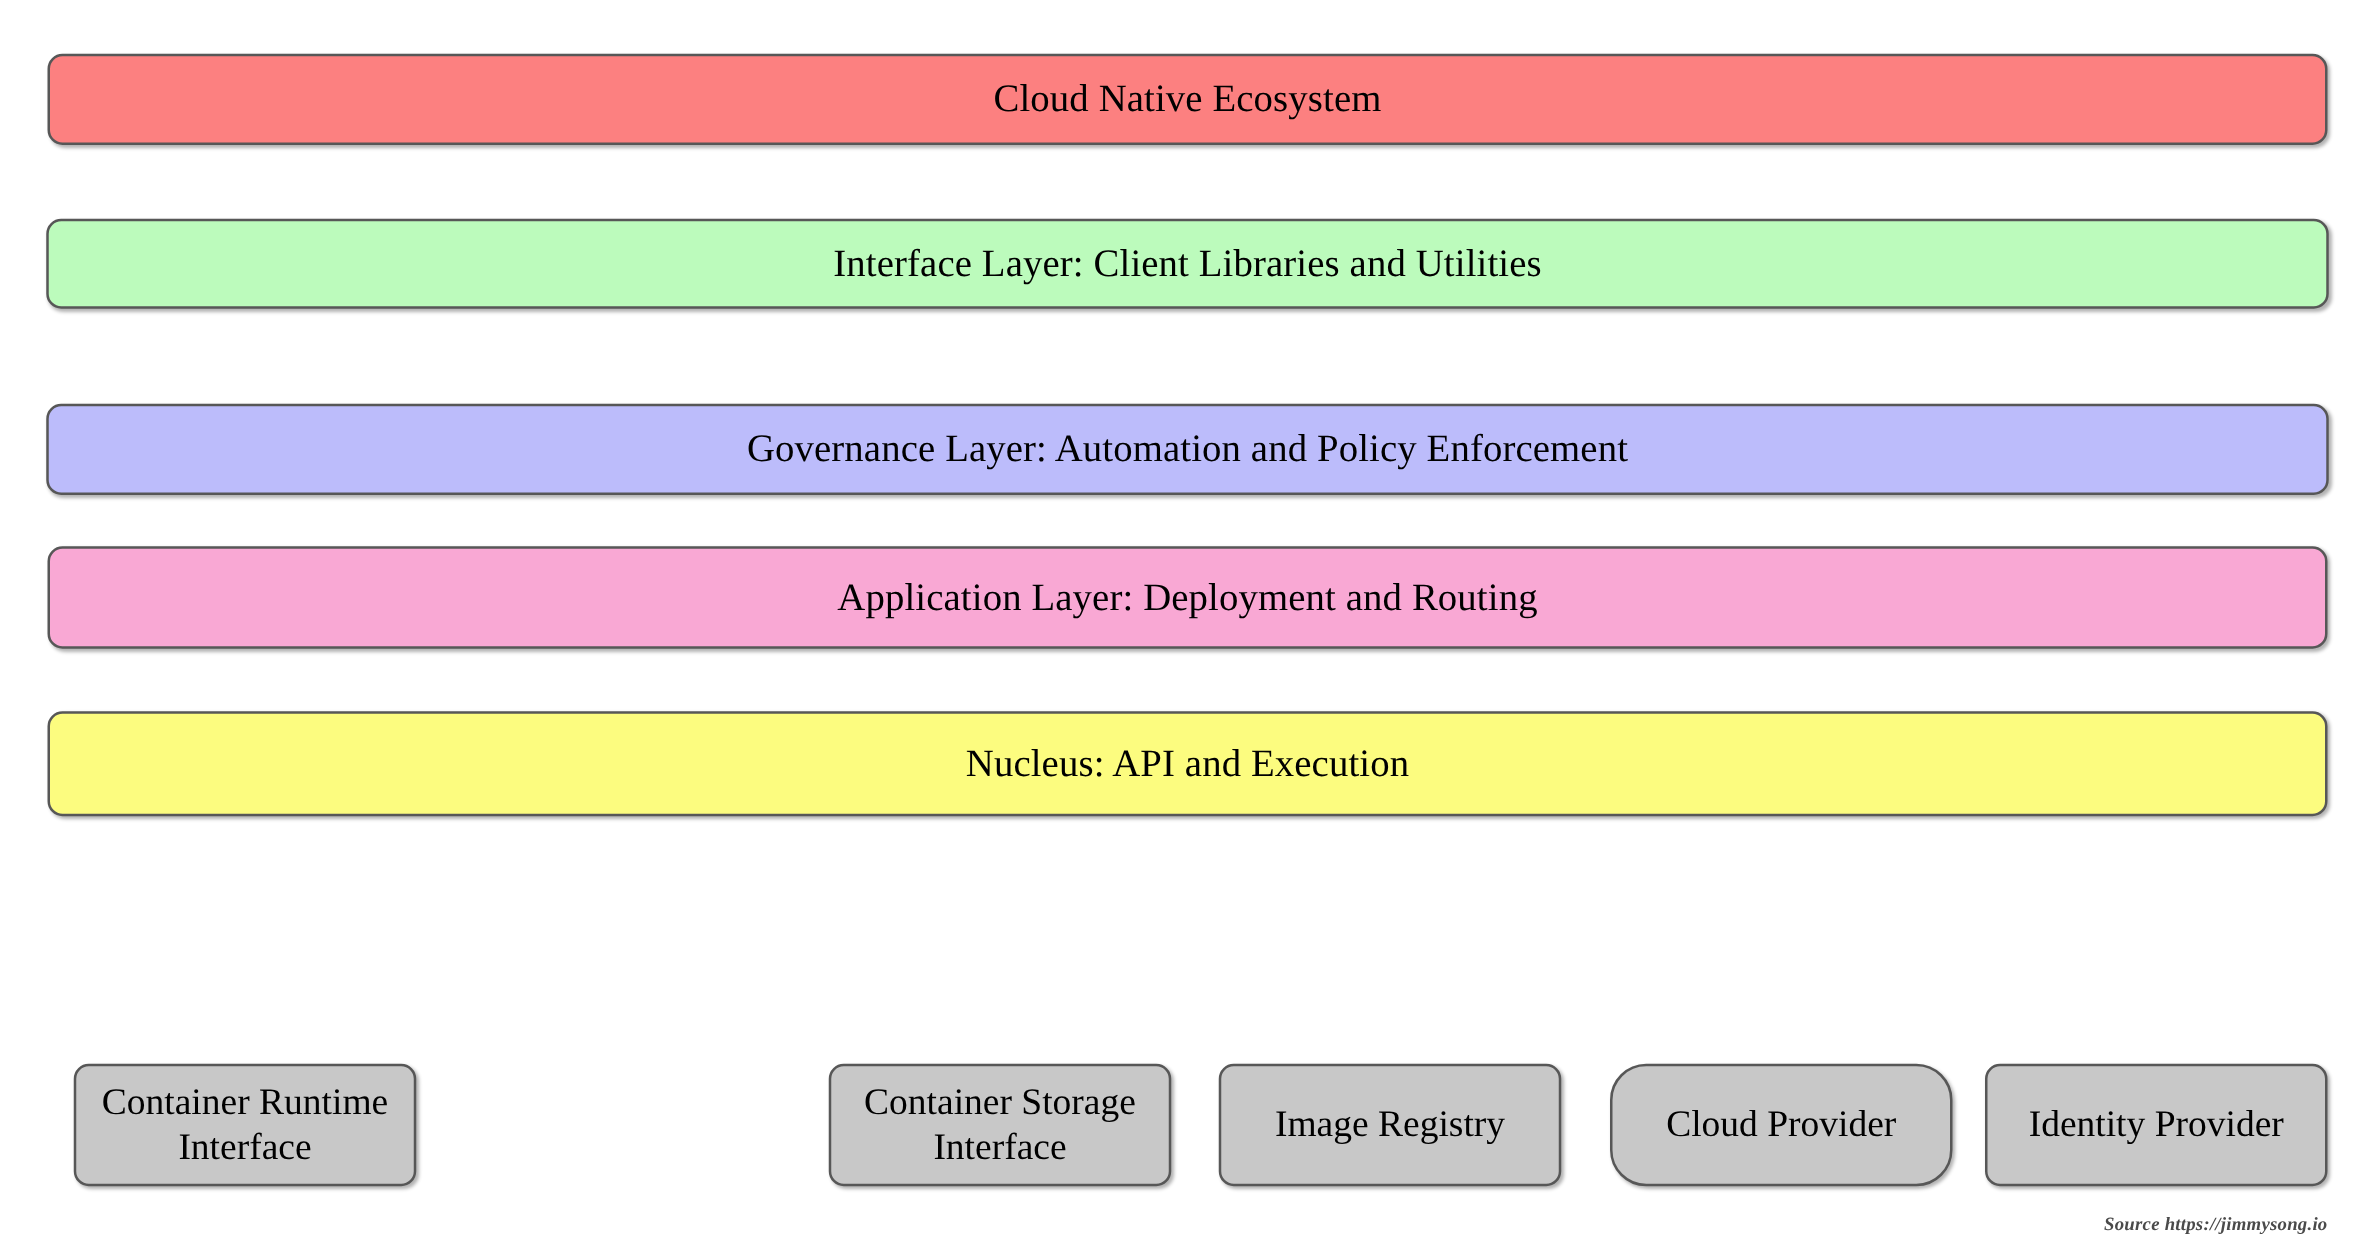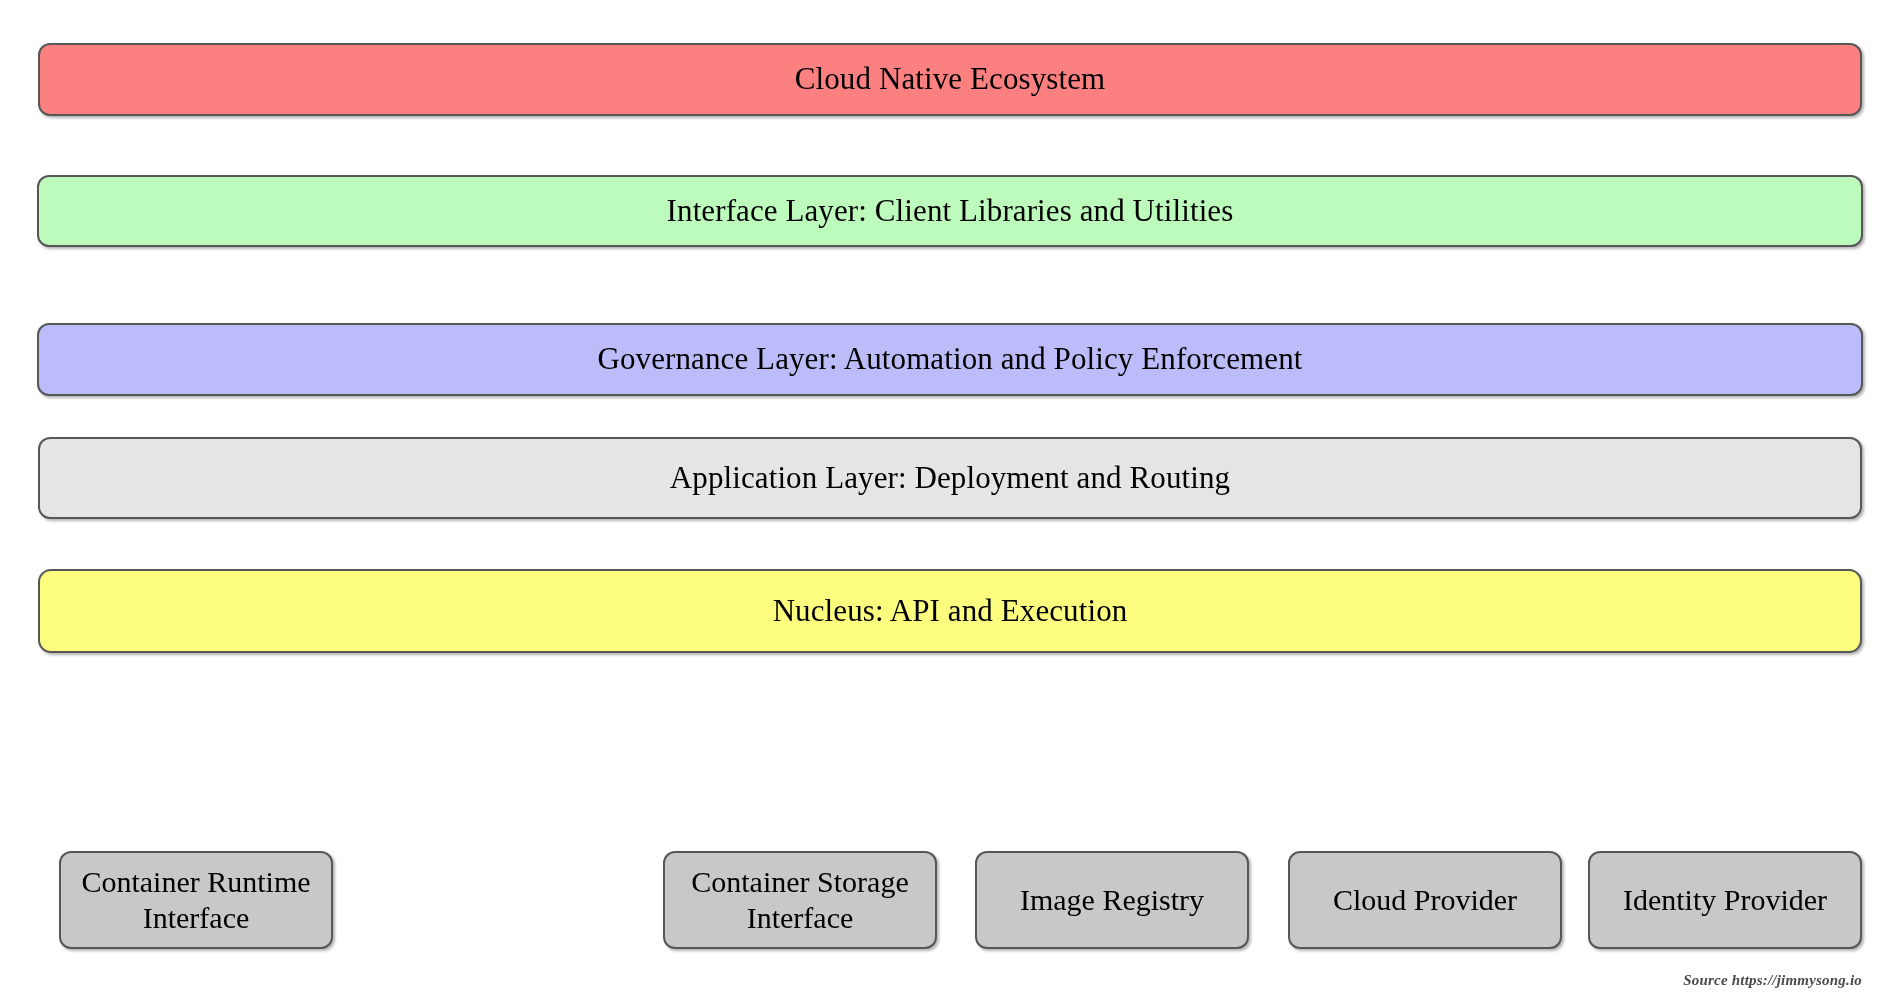--- a/index.html
+++ b/index.html
@@ -96,21 +96,21 @@
     color: #000000;
     font-family: "Liberation Serif", "DejaVu Serif", serif;
     font-size: 30px;
     line-height: 1.2;
     box-shadow: 2px 2px 3px rgba(0,0,0,0.30);
   }
   .f-0 { left: 38px;   width: 274px; }
   .f-1 { left: 350px;  width: 274px; }
   .f-2 { left: 663px;  width: 274px; }
   .f-3 { left: 975px;  width: 274px; }
-  .f-4 { left: 1288px; width: 274px; }
+  .f-4 { left: 1288px; width: 274px; border-radius: 29px; }
   .f-5 { left: 1588px; width: 274px; }
 
   .source-note {
     position: absolute;
     right: 36px;
     top: 972px;
     font-family: "Liberation Serif", "DejaVu Serif", serif;
     font-style: italic;
     font-weight: bold;
     font-size: 15px;
@@ -129,25 +129,25 @@
   </div>
 
   <div class="layer-box l-interface" style="background: rgb(188, 251, 188); border-color: rgb(87, 87, 87);">
     <span class="layer-label">Interface Layer: Client Libraries and Utilities</span>
   </div>
 
   <div class="layer-box l-governance" style="background: rgb(188, 188, 251); border-color: rgb(87, 87, 87);">
     <span class="layer-label">Governance Layer: Automation and Policy Enforcement</span>
   </div>
 
-  <div class="layer-box l-application" style="background: #e5e5e5; border-color: rgb(87, 87, 87);">
+  <div class="layer-box l-application" style="background: #f9a8d4; border-color: rgb(87, 87, 87);">
     <span class="layer-label">Application Layer: Deployment and Routing</span>
   </div>
 
-  <div class="layer-box l-nucleus" style="background: rgb(252, 252, 127); border-color: rgb(87, 87, 87); border-radius: 13px;">
+  <div class="layer-box l-nucleus" style="background: rgb(252, 252, 127); border-color: rgb(87, 87, 87);">
     <span class="layer-label">Nucleus: API and Execution</span>
   </div>
 
   <div class="foundation-row">
     <div class="f-box f-0" style="background: rgb(200, 200, 200); border-color: rgb(87, 87, 87); margin-left: 21px;">
       <span class="layer-label">Container Runtime Interface</span>
     </div>
     <div class="f-box f-2" style="background: rgb(200, 200, 200); border-color: rgb(87, 87, 87);">
       <span class="layer-label">Container Storage Interface</span>
     </div>

